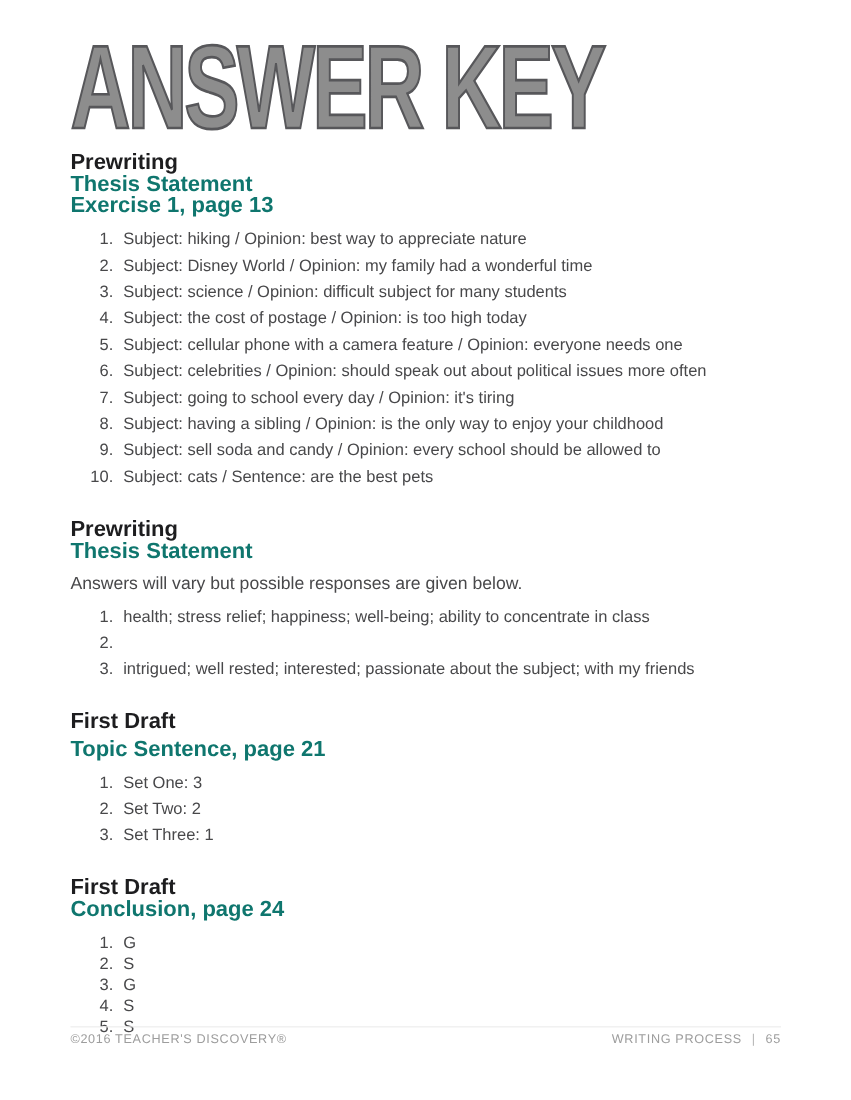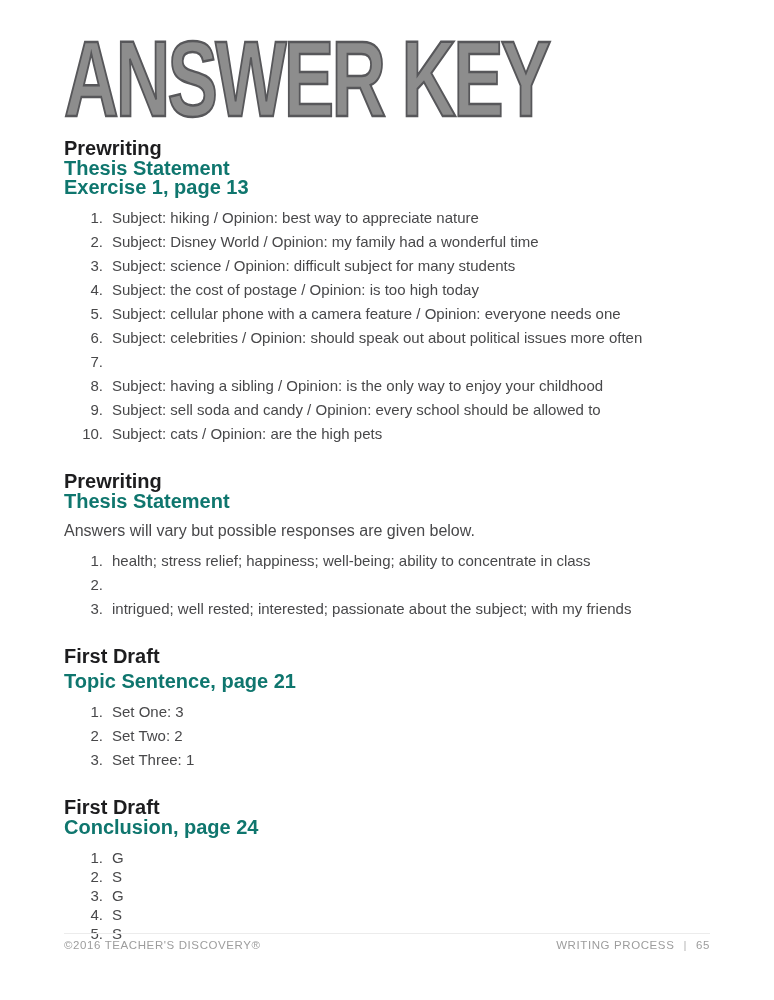--- a/index.html
+++ b/index.html
@@ -110,32 +110,33 @@
         <div class="list-row">
             <span class="list-num">5.</span>
             <span class="list-text">Subject: cellular phone with a camera feature / Opinion: everyone needs one</span>
           </div>
         <div class="list-row">
             <span class="list-num">6.</span>
             <span class="list-text">Subject: celebrities / Opinion: should speak out about political issues more often</span>
           </div>
         <div class="list-row">
             <span class="list-num">7.</span>
+            <span class="list-text">Subject: going to school every day / Opinion: it's tiring</span>
           </div>
         <div class="list-row">
             <span class="list-num">8.</span>
             <span class="list-text">Subject: having a sibling / Opinion: is the only way to enjoy your childhood</span>
           </div>
         <div class="list-row">
             <span class="list-num">9.</span>
             <span class="list-text">Subject: sell soda and candy / Opinion: every school should be allowed to</span>
           </div>
         <div class="list-row">
             <span class="list-num">10.</span>
-            <span class="list-text">Subject: cats / Opinion: are the high pets</span>
+            <span class="list-text">Subject: cats / Sentence: are the best pets</span>
           </div>
       </div>
     </div>
 
     <div class="section">
       <div class="section-heading">Prewriting</div>
       <div class="section-sub">Thesis Statement</div>
       <div class="intro">Answers will vary but possible responses are given below.</div>
       <div class="list">
         <div class="list-row">

